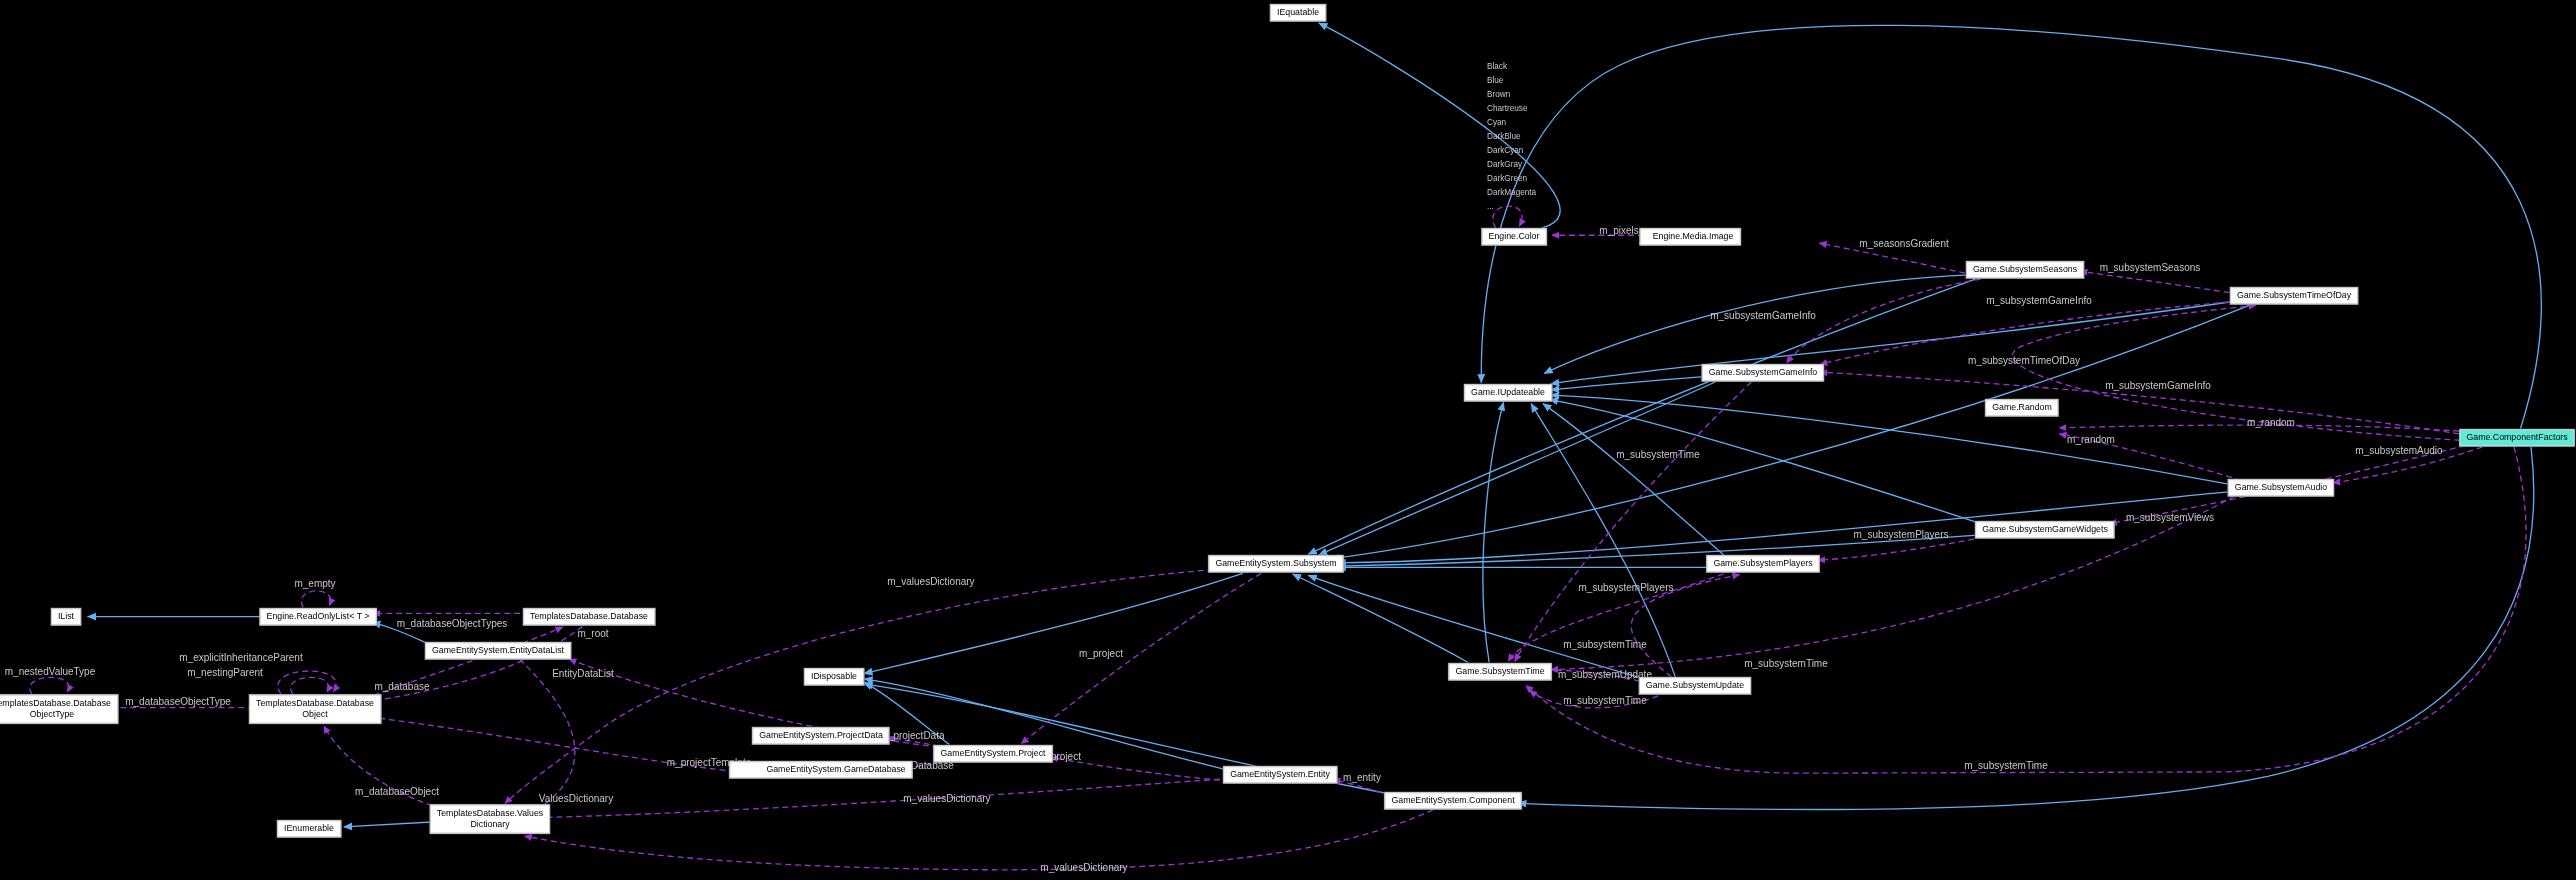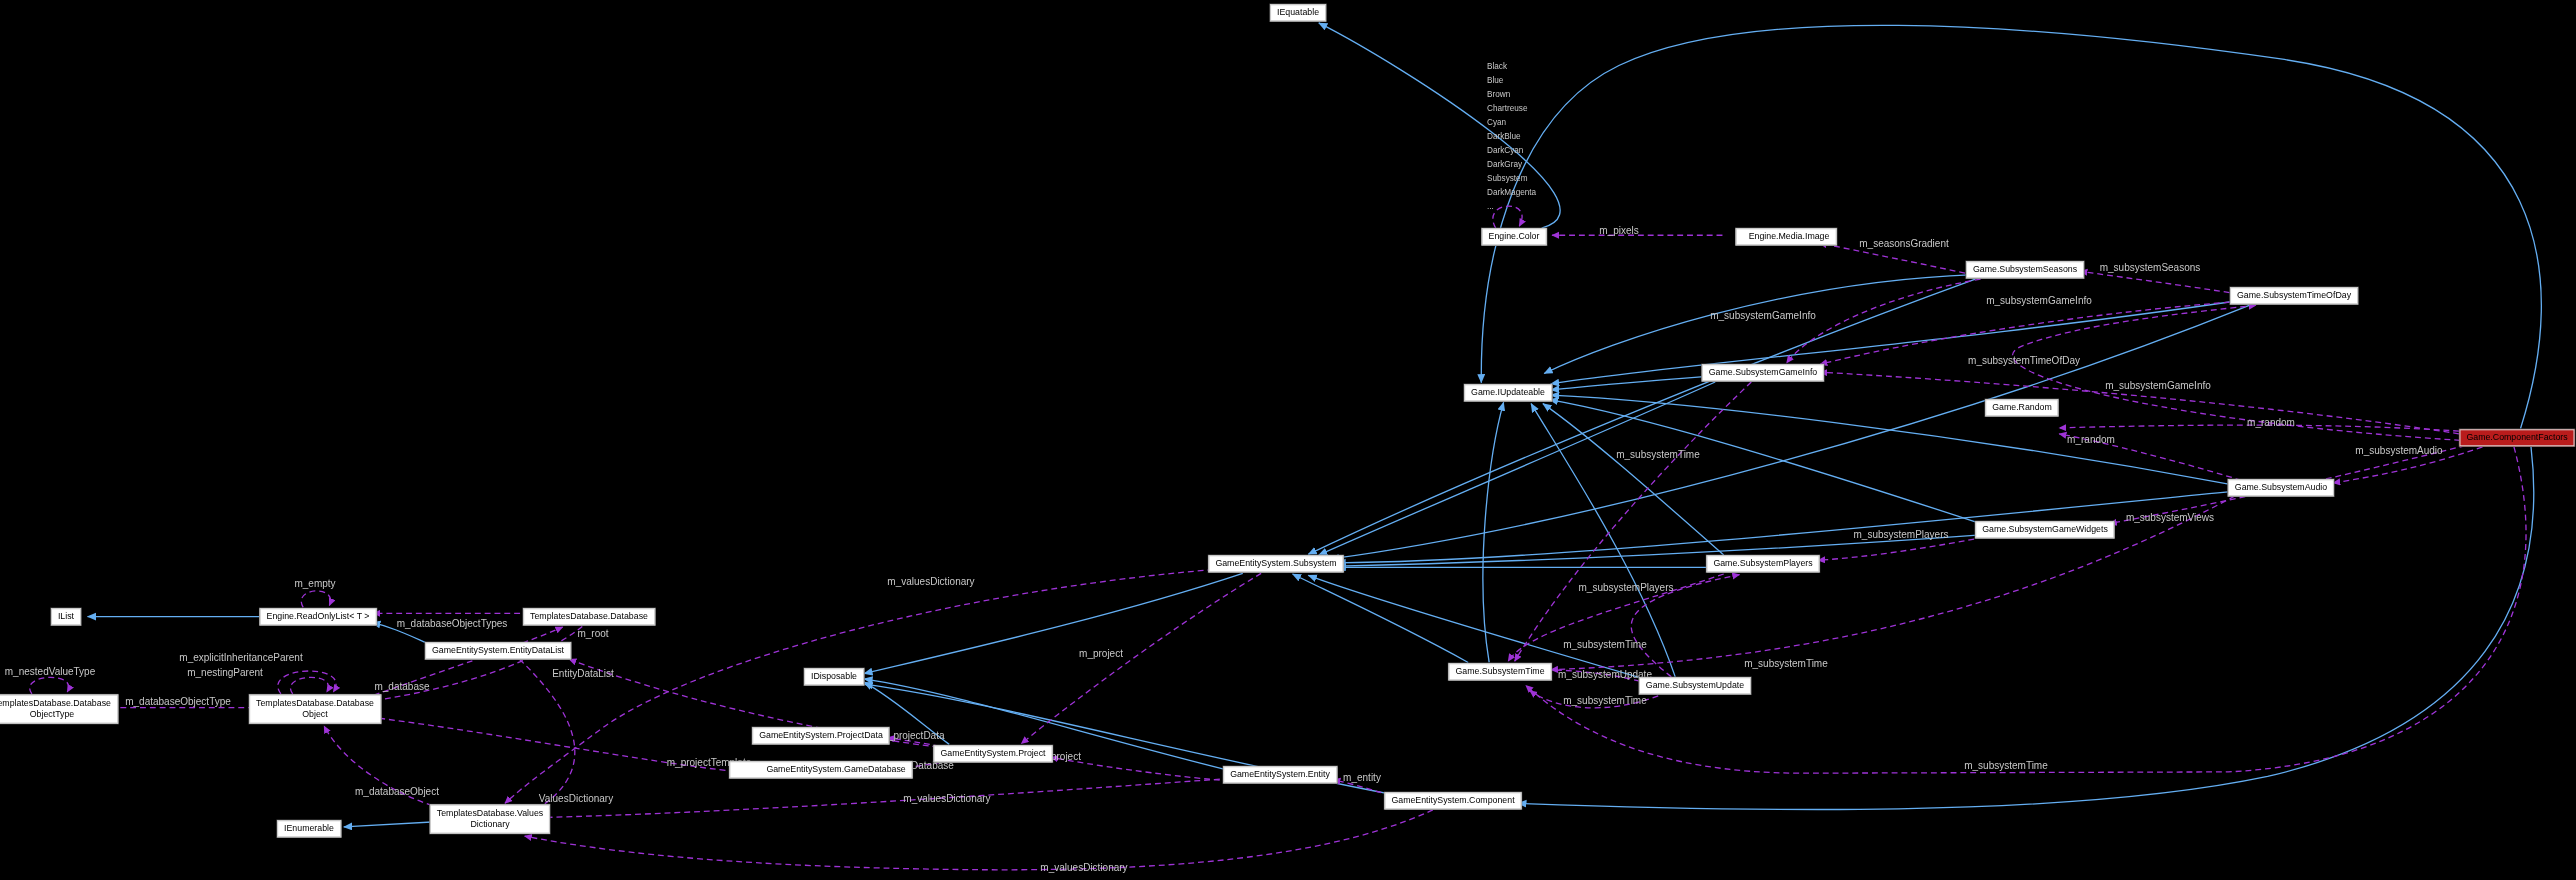--- a/index.html
+++ b/index.html
@@ -5,21 +5,21 @@
   html,body{margin:0;padding:0;background:#000;}
   #canvas{position:relative;width:2576px;height:880px;background:#000;overflow:hidden;
           font-family:"Liberation Sans","DejaVu Sans",sans-serif;}
   #edgesvg{position:absolute;left:0;top:0;}
   .edge{fill:none;stroke-width:2px;}
   .edge.inheritance{stroke:#64aef2;}
   .edge.usage{stroke:#9e33d6;stroke-dasharray:9 6;}
   .node{position:absolute;transform:translate(-50%,-50%);background:#fff;color:#000;
         border:1.3px solid #c6c6c6;box-shadow:0 0 0 0.7px #5a5a5a;
         padding:2px 5.9px;font-size:8.8px;line-height:1.3;white-space:nowrap;text-align:center;z-index:3;}
-  .node.current{background:#b91c1c;border-color:#d8d8d8;}
+  .node.current{background:#5eead4;border-color:#d8d8d8;}
   .edge-label{position:absolute;transform:translate(-50%,-50%);color:#c8c8c8;font-size:10px;
               white-space:nowrap;z-index:2;}
   .color-list{position:absolute;color:#c8c8c8;font-size:8.2px;line-height:14px;z-index:2;text-align:left;}
 </style>
 </head>
 <body>
 
 <div id="canvas">
   <svg id="edgesvg" width="2576" height="880" viewBox="0 0 3930 1343">
     <defs>
@@ -141,33 +141,33 @@
       <div class="edge-label" style="left: 50px; top: 671px;">m_nestedValueType</div>
       <div class="color-list" style="left: 1487px; top: 60px;">
         <div>Black</div>
         <div>Blue</div>
         <div>Brown</div>
         <div>Chartreuse</div>
         <div>Cyan</div>
         <div>DarkBlue</div>
         <div>DarkCyan</div>
         <div>DarkGray</div>
-        <div>Subsystem</div>
+        <div>DarkGreen</div>
         <div>DarkMagenta</div>
         <div>...</div>
       </div>
     </div>
   <div id="node-layer">
       <div class="node" style="left: 1298px; top: 12.5px;">
         <div>IEquatable</div>
       </div>
       <div class="node" style="left: 1514px; top: 237px;">
         <div>Engine.Color</div>
       </div>
-      <div class="node" style="left: 1786px; top: 237px; padding-left: 12px;">
+      <div class="node" style="left: 1690px; top: 237px; padding-left: 12px;">
         <div>Engine.Media.Image</div>
       </div>
       <div class="node" style="left: 2025px; top: 270px;">
         <div>Game.SubsystemSeasons</div>
       </div>
       <div class="node" style="left: 2294px; top: 296px;">
         <div>Game.SubsystemTimeOfDay</div>
       </div>
       <div class="node" style="left: 1508px; top: 393px;">
         <div>Game.IUpdateable</div>

